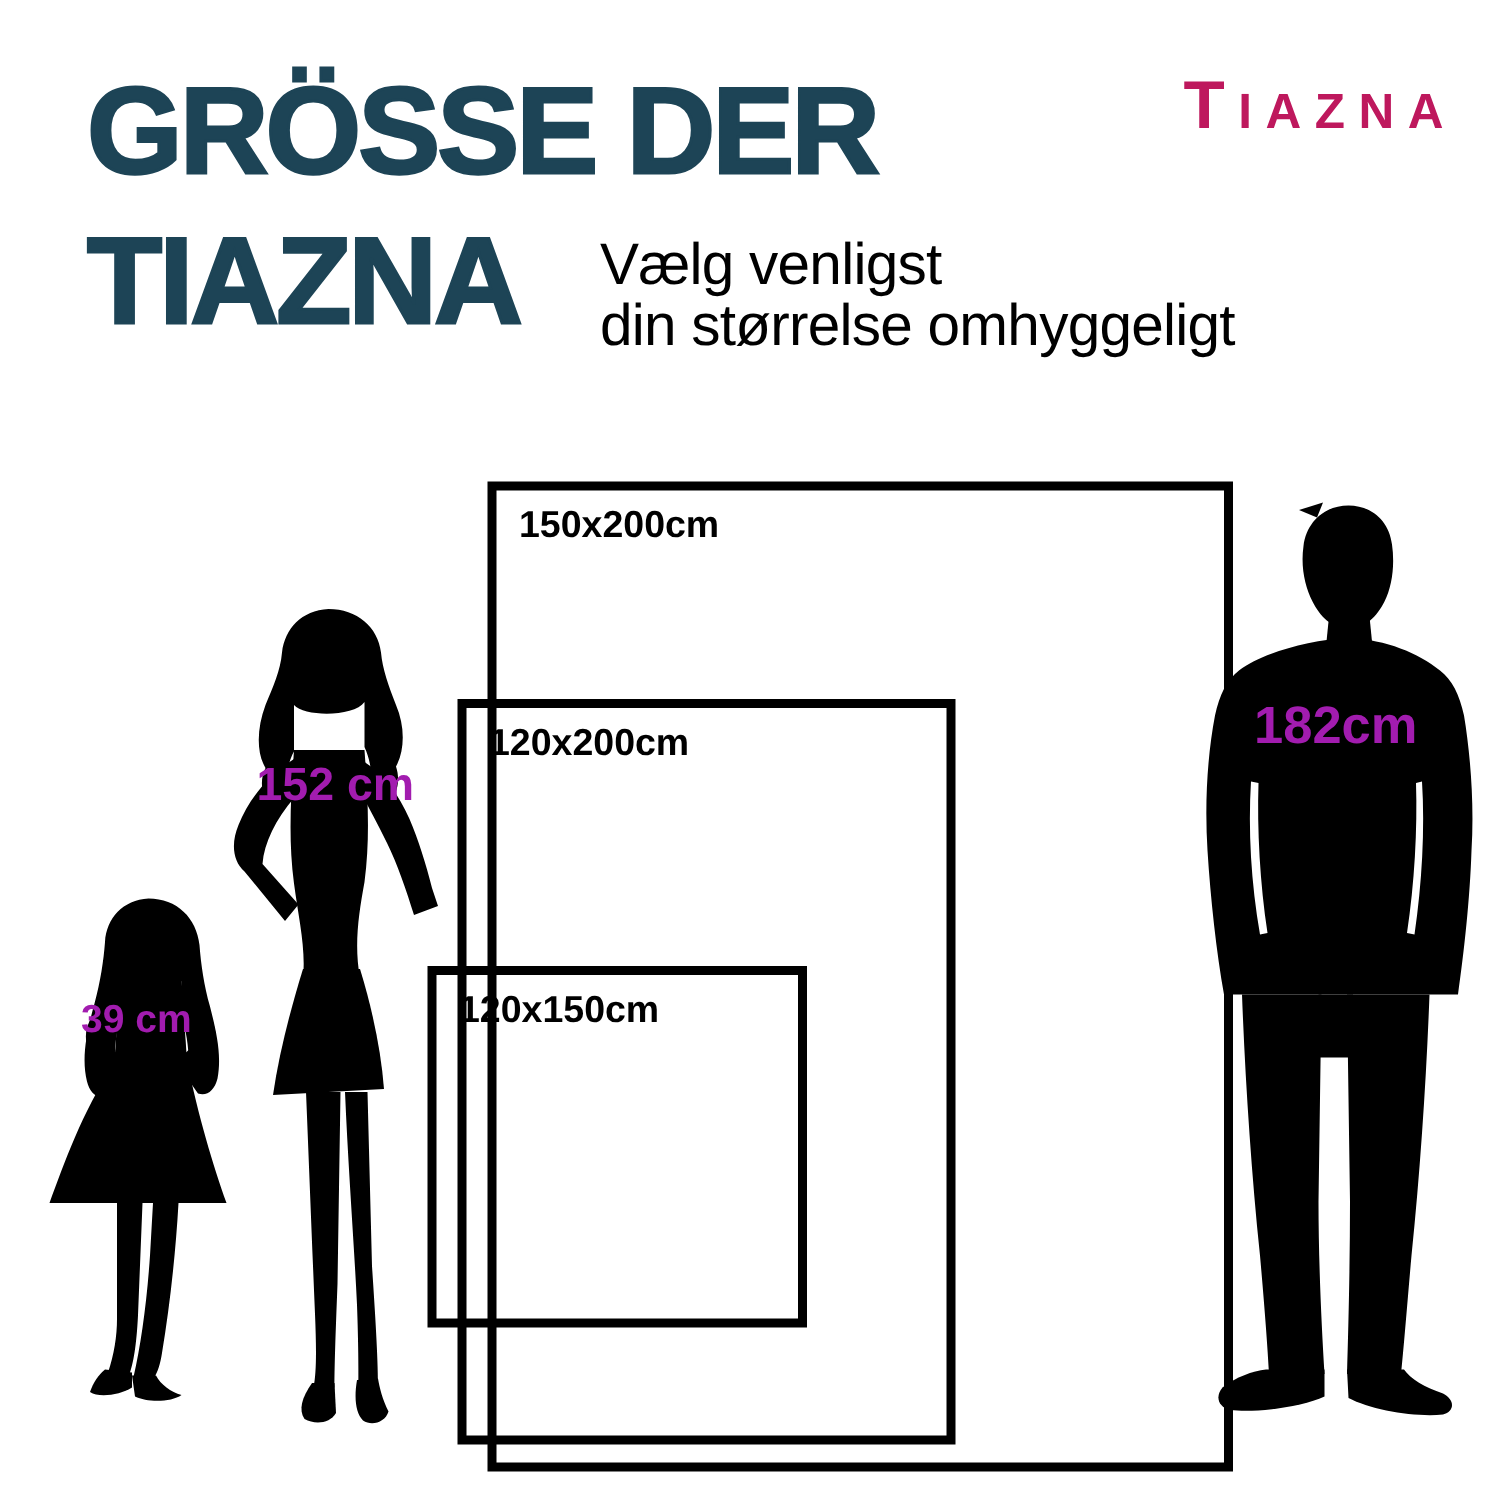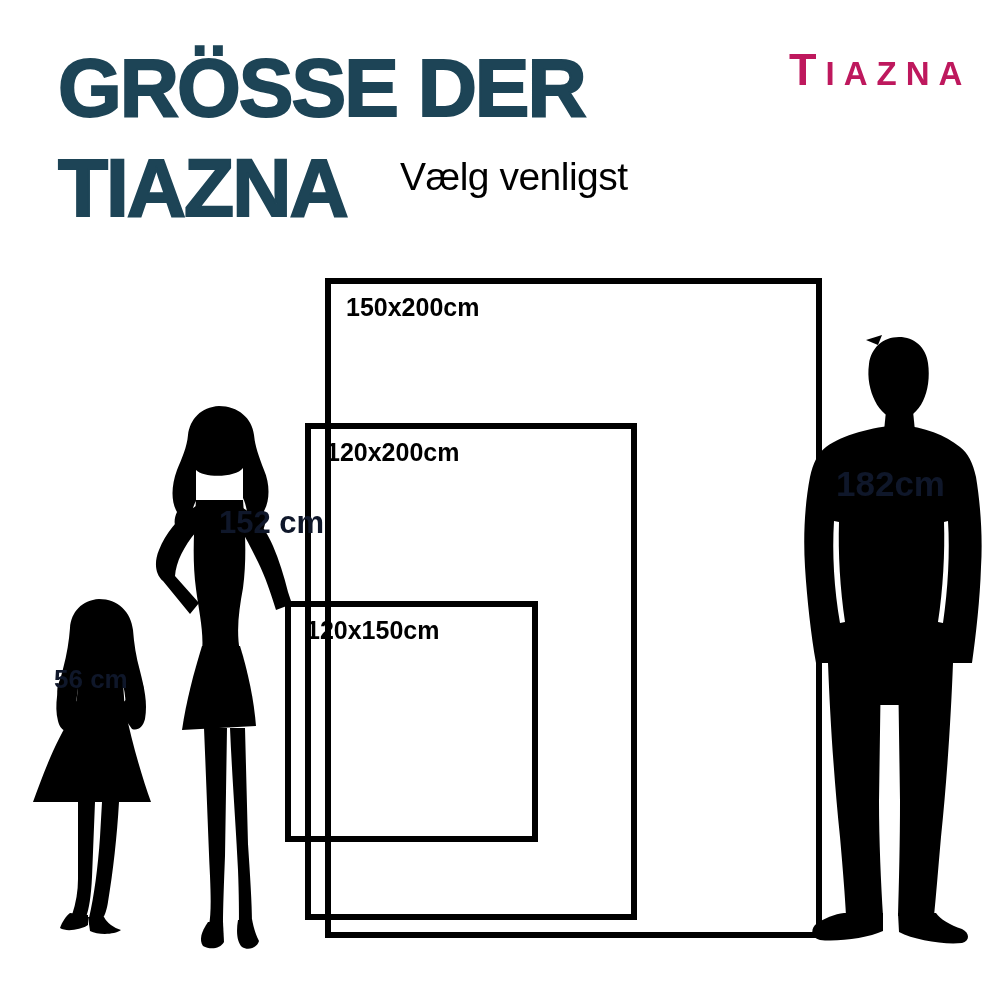--- a/index.html
+++ b/index.html
@@ -20,55 +20,56 @@
     letter-spacing:-0.5px;
   }
   .brand {
     position:absolute; left:789px; top:44px;
     color:#be185d; font-size:33px; font-weight:700; letter-spacing:9px;
     white-space:nowrap;
   }
   .brand::first-letter { font-size:45px; }
   
   .size-box {
-    position:absolute; border:6px solid #000; background:transparent;
+    position:absolute; border:6px solid #000; background:transparent;margin-top:43px;
   }
   .size-box .size-label {
     display:inline-block; padding:9px 0 0 15px;
     color:#000; font-size:25px; font-weight:700; letter-spacing:0;
   }
   .box-150x200 { left:325px; top:278px; width:497px; height:660px; }
   .box-120x200 { left:305px; top:423px; width:332px; height:497px; }
   .box-120x150 { left:285px; top:601px; width:253px; height:241px; }
   
   .figure { position:absolute; }
   .figure svg { display:block; width:100%; height:100%; }
   .fig-girl  { left:18px;  top:597px; width:150px; height:340px; }
   .fig-woman { left:126px; top:404px; width:175px; height:546px; }
   .fig-man   { left:786px; top:331px; width:208px; height:622px; }
   .height-label {
-    position:absolute; color:#0f172a; font-weight:700; white-space:nowrap;
+    position:absolute; color:#a21caf; font-weight:700; white-space:nowrap;
     letter-spacing:0;
   }
   .label-girl  { left:54px;  top:664px; font-size:26px; }
-  .label-woman { left:171px; top:505px; font-size:31px;margin-left:48px; }
+  .label-woman { left:171px; top:505px; font-size:31px; }
   .label-man   { left:836px; top:464px; font-size:35px; }
 </style>
 </head>
 <body>
 
 <div class="canvas">
 
   <div class="title">
     <div>GRÖSSE DER</div>
     <div>TIAZNA</div>
   </div>
 
   <div class="subtitle">
     <div>Vælg venligst</div>
+    <div>din størrelse omhyggeligt</div>
   </div>
 
   <div class="brand">TIAZNA</div>
 
   <div class="size-box box-150x200">
     <span class="size-label">150x200cm</span>
   </div>
   <div class="size-box box-120x200">
     <span class="size-label">120x200cm</span>
   </div>
@@ -113,17 +114,17 @@
       <path d="M48,190 C46,222 48,258 54,292 L59,291 C54,258 52,222 53,191 Z" fill="#ffffff"></path>
       <path d="M162,190 C164,222 162,258 157,292 L152,291 C157,258 159,222 158,191 Z" fill="#ffffff"></path>
       <path d="M42,332 C44,386 48,448 54,506 C57,540 59,566 60,585 L97,585 C95,552 93,510 93,470 L95,332 Z"></path>
       <path d="M112,332 L114,470 C114,510 113,552 112,585 L148,585 C150,566 152,540 155,506 C161,448 165,386 167,332 Z"></path>
       <path d="M93,332 L116,332 L114,374 L94,374 Z"></path>
       <path d="M58,582 L97,582 L97,600 C82,607 52,611 34,609 C26,607 24,600 29,594 C38,587 49,583 58,582 Z"></path>
       <path d="M112,582 L150,582 C154,588 164,594 176,598 C184,602 184,610 176,612 C158,614 128,609 113,601 Z"></path>
     </svg>
   </div>
 
-  <div class="height-label label-girl">56 cm</div>
+  <div class="height-label label-girl">39 cm</div>
   <div class="height-label label-woman">152 cm</div>
   <div class="height-label label-man">182cm</div>
 
 </div>
 
 </body></html>

